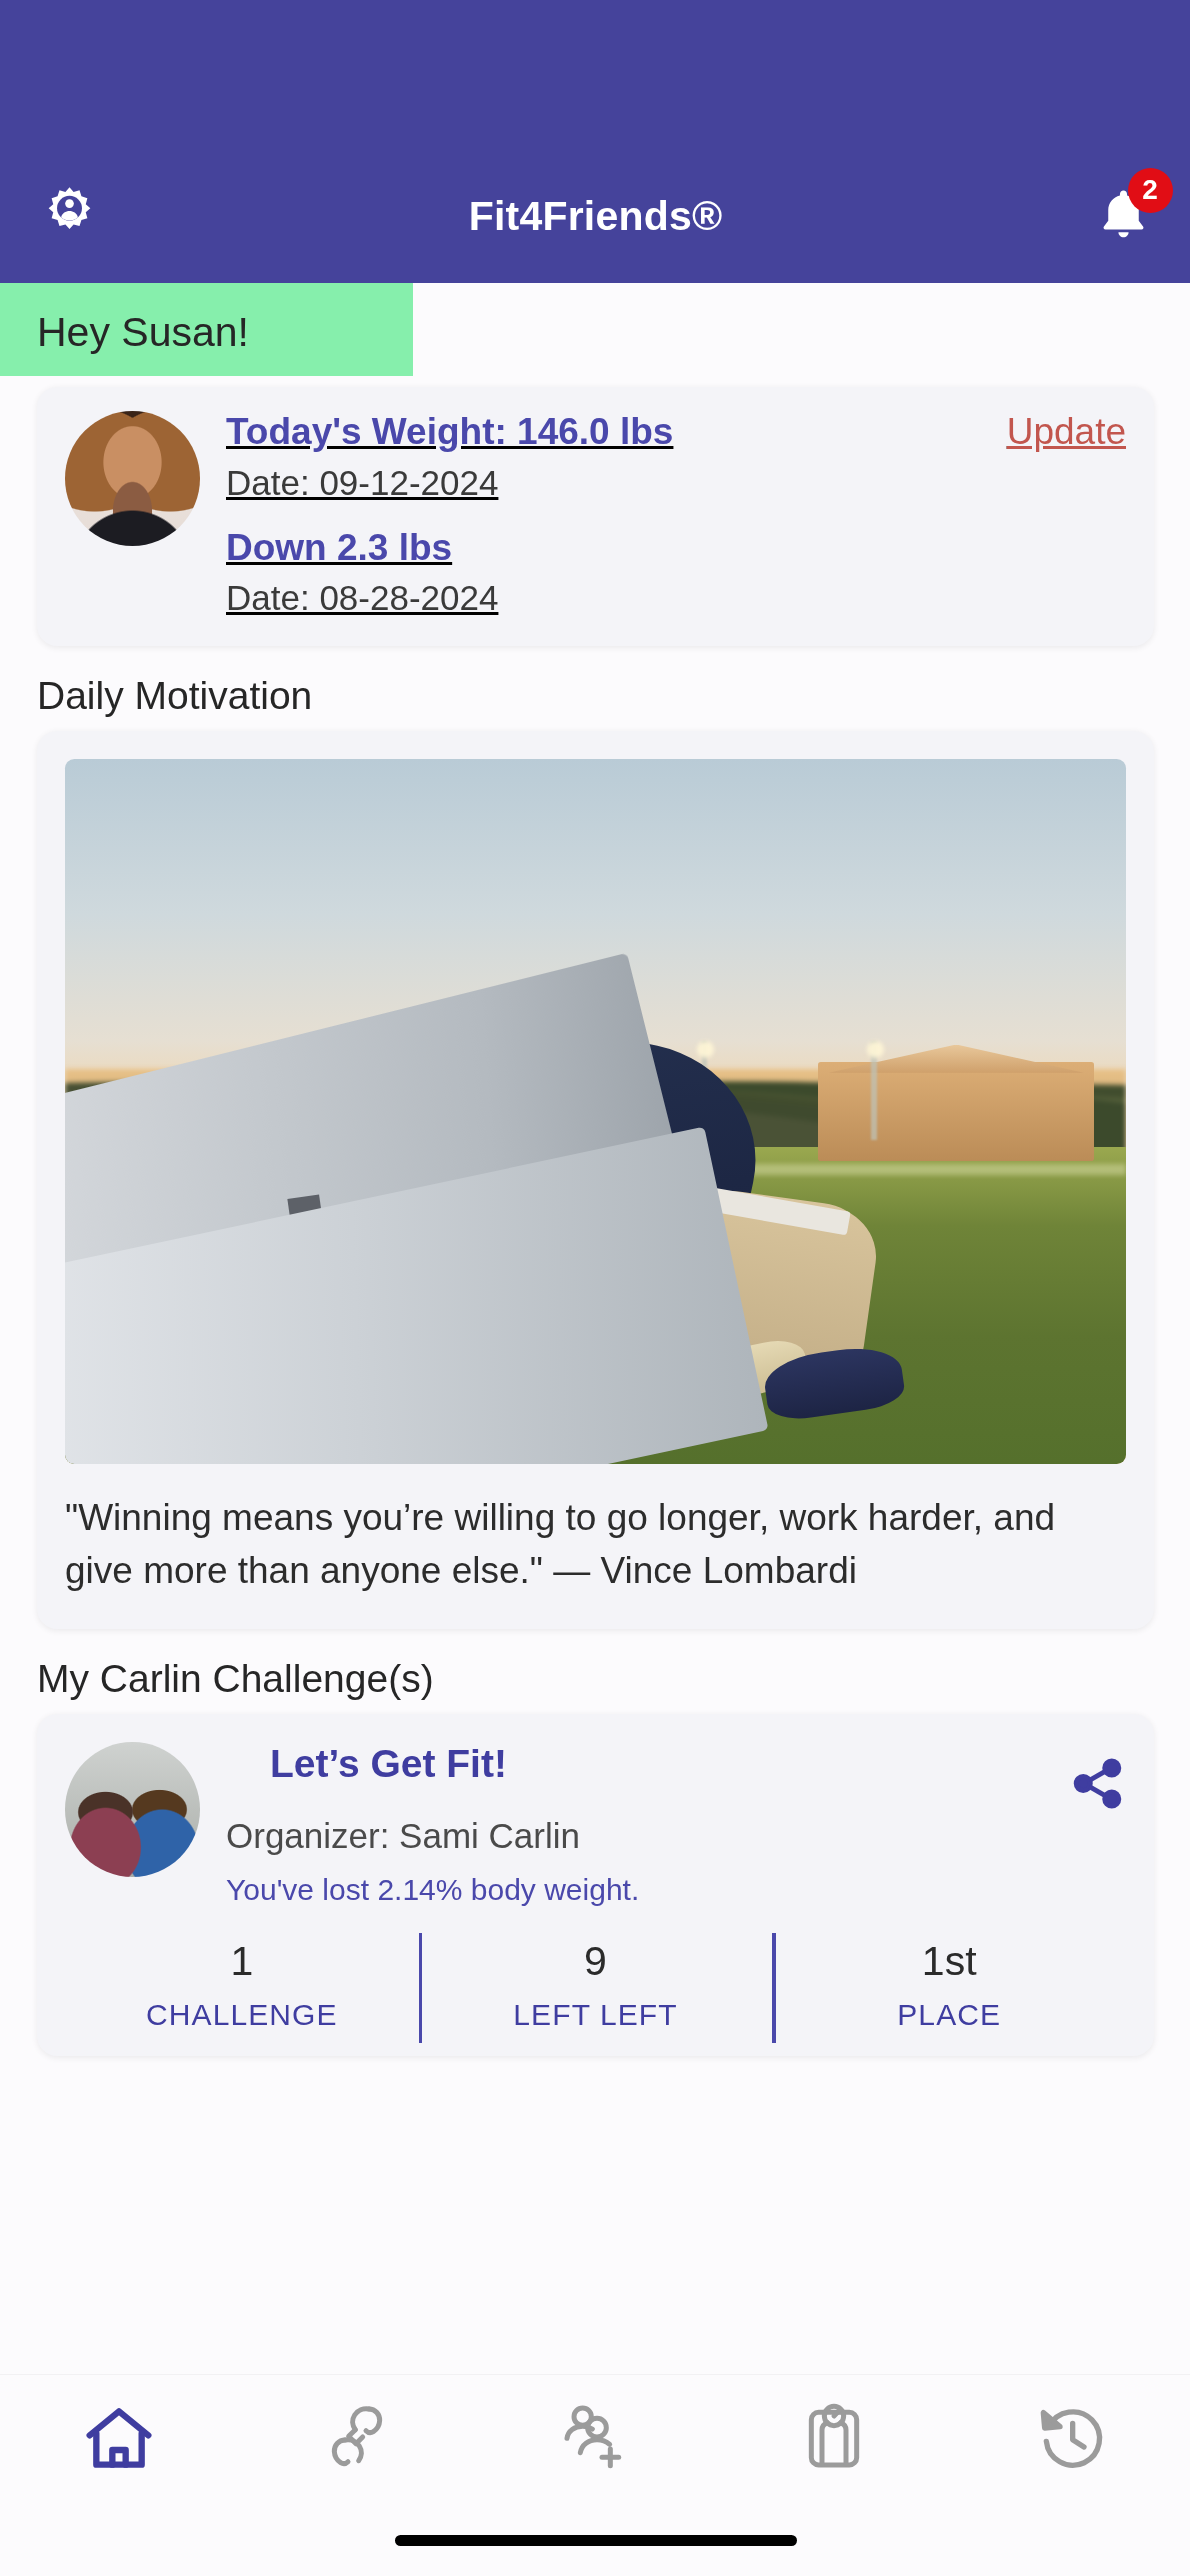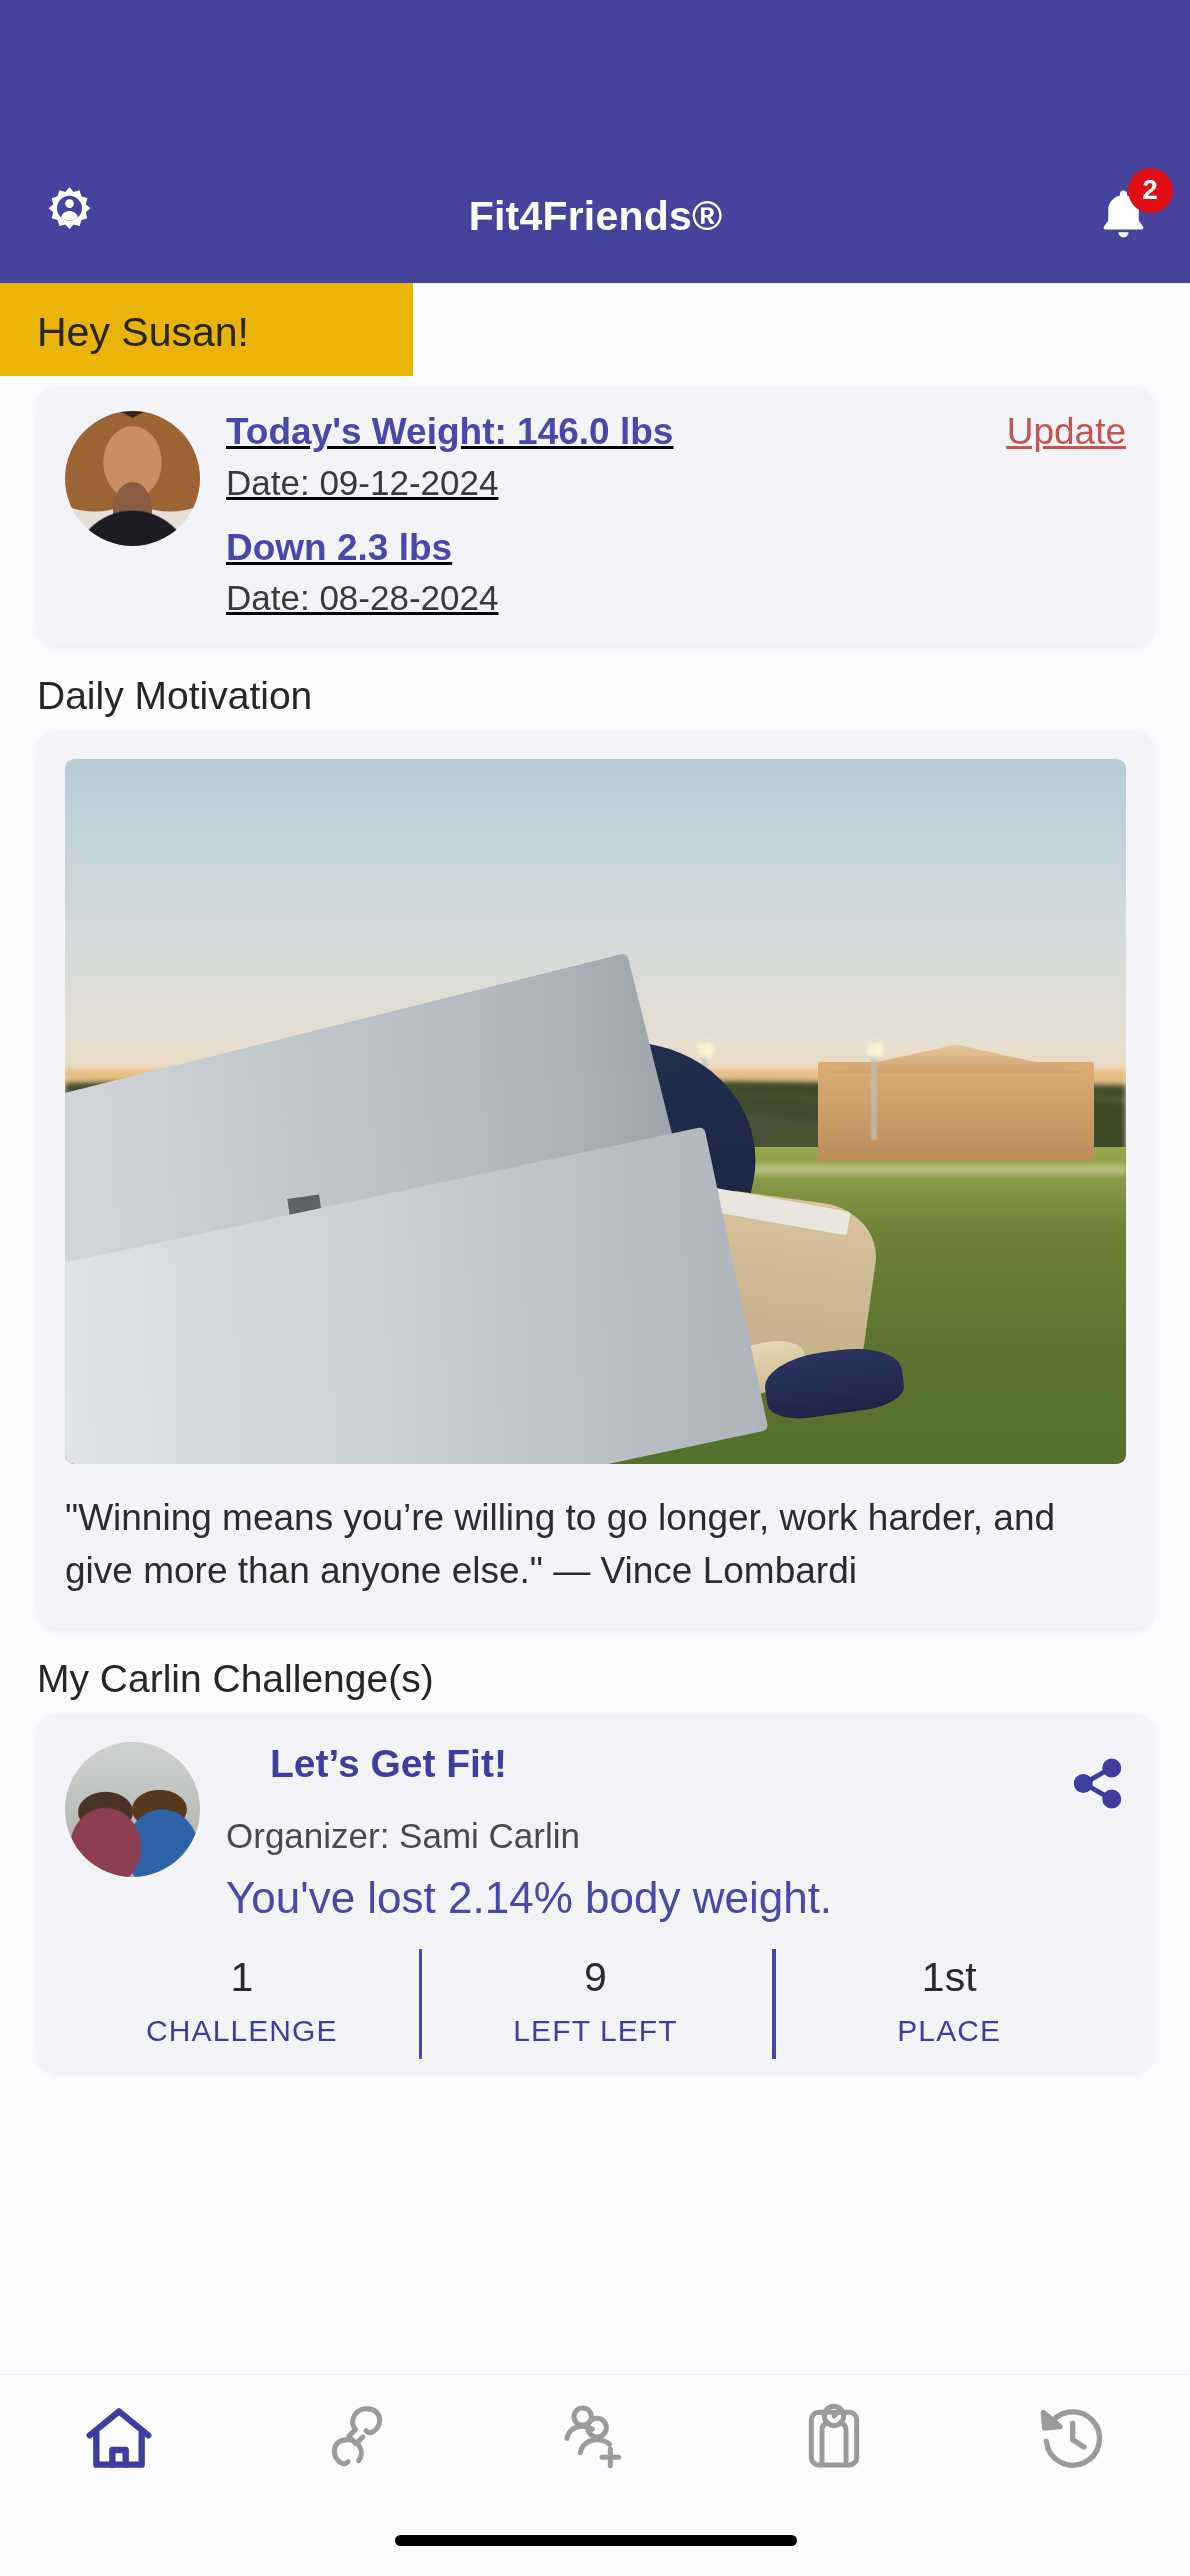--- a/index.html
+++ b/index.html
@@ -27,21 +27,21 @@
   .badge {
     position:absolute; top:-15px; right:-18.5px;
     min-width:45px; height:45px; border-radius:926px; background:#e10d15;
     color:#fff; font-size:28px; font-weight:700;
     display:flex; align-items:center; justify-content:center; padding:0 7.4px;
   }
 
   
   .body { flex:1 1 auto; background:#fcfbfd; overflow:hidden; position:relative; }
 
-  .greet-wrap { background:#eab308; width:413px; padding:26px 0 20.4px 37px; }
+  .greet-wrap { background:#86efac; width:413px; padding:26px 0 20.4px 37px; }
   .greet { font-size:41px; color:#262626; }
 
   .card {
     margin:11px 37px 0 37px; background:#f4f4f8;
     border-radius:20.4px; box-shadow:0 1.9px 6.5px rgba(0,0,0,.07);
   }
 
   
   .wcard { padding:24px 28px 28px 28px; display:flex; gap:26px; align-items:flex-start; }
   .avatar {
@@ -135,21 +135,21 @@
     background:
       radial-gradient(ellipse at 30% 78%, #8c3f52 0 26%, transparent 27%),
       radial-gradient(ellipse at 72% 80%, #2f63a8 0 26%, transparent 27%),
       radial-gradient(ellipse at 30% 52%, #4a3228 0 20%, transparent 21%),
       radial-gradient(ellipse at 70% 50%, #55391f 0 20%, transparent 21%),
       linear-gradient(#cfd2d0,#a9ada8);
   }
   .cinfo { flex:1 1 auto; }
   .ctitle { font-size:39px; font-weight:700; color:#3f3da0;margin-left:44px; }
   .corg { font-size:35px; color:#4a4a4a; margin-top:30px; }
-  .closs { font-size:44px; color:#4a48ab; margin-top:16.7px; }
+  .closs { font-size:30px; color:#4a48ab; margin-top:16.7px; }
   .share { flex:0 0 auto; padding-top:13px; }
 
   .stats { display:flex; margin-top:26px; }
   .stat { flex:1 1 0; text-align:center; padding:5.6px 0 24px 0; position:relative; }
   .stat + .stat::before { content:""; position:absolute; left:0; top:0; bottom:13px; width:3.7px; background:#4a48ab; }
   .stat-val { font-size:41px; color:#2b2b2b; }
   .stat-lab { font-size:30px; color:#3f3da0; letter-spacing:1.1px; margin-top:13px; }
 
   
   .navbar {

